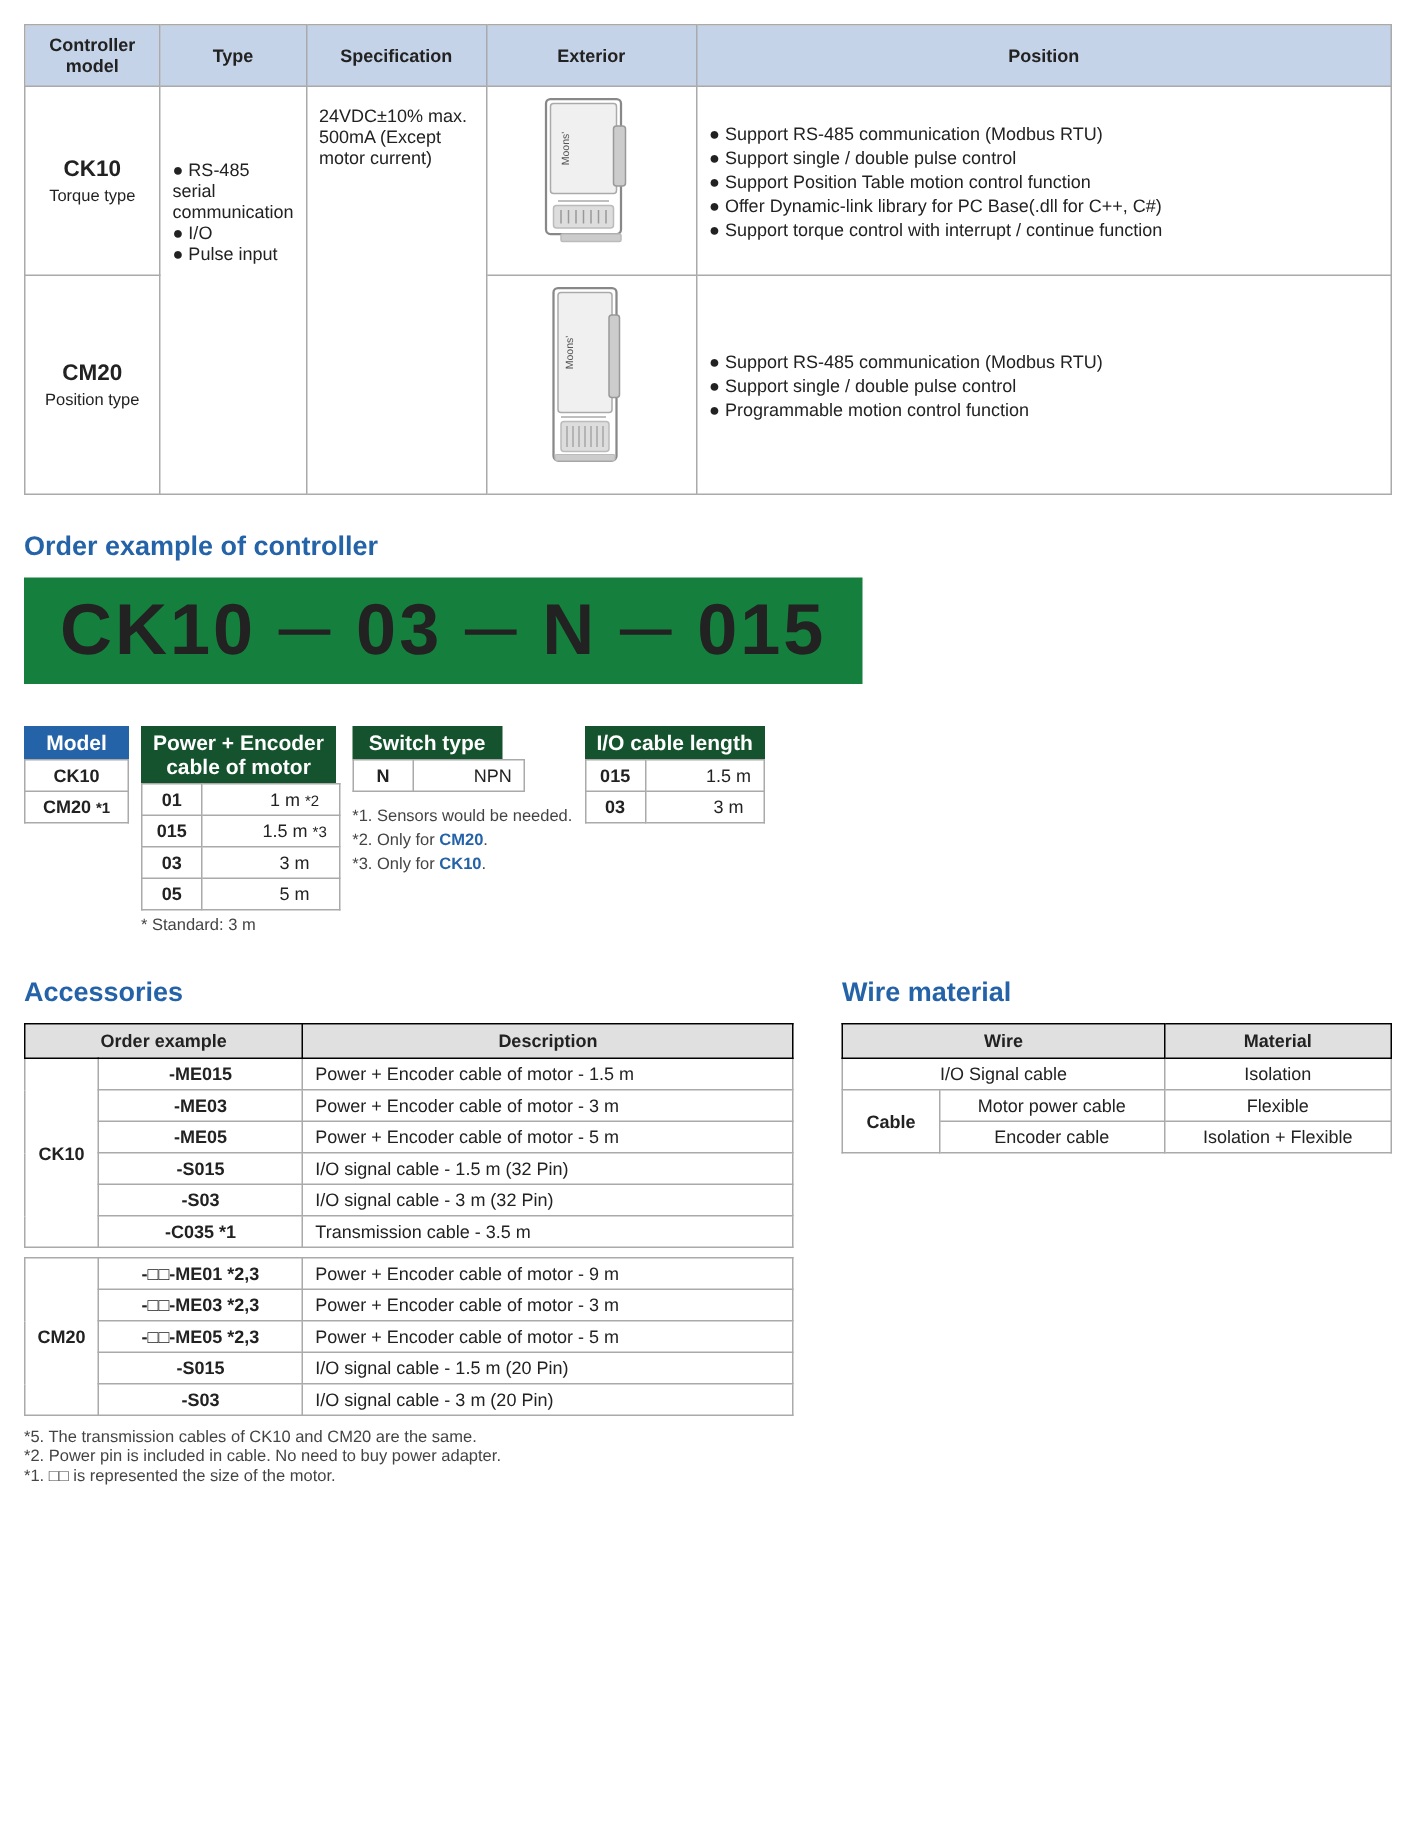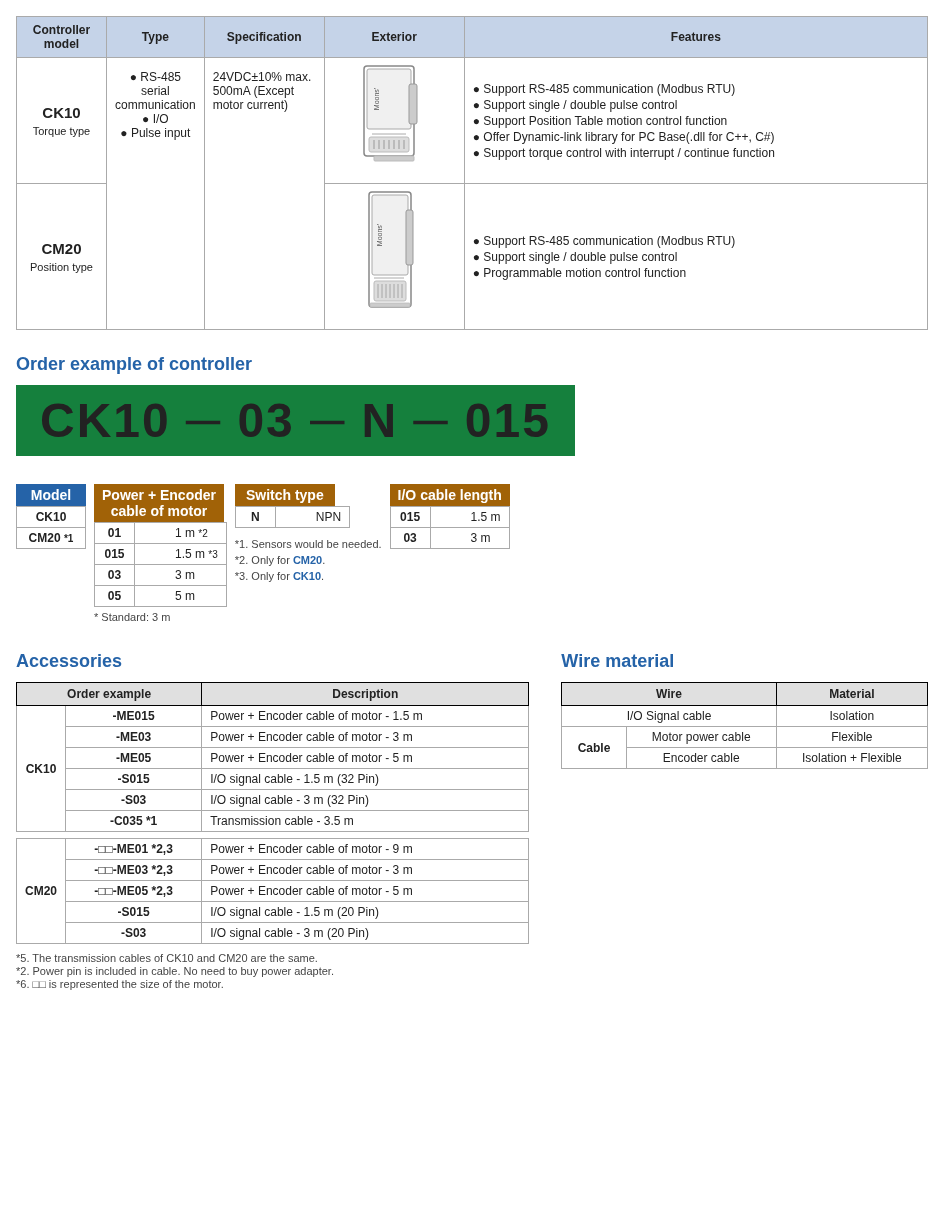--- a/index.html
+++ b/index.html
@@ -110,41 +110,41 @@
     .ob-label {
       background: #2563a8;
       color: #fff;
       font-weight: bold;
       font-size: 14px;
       padding: 3px 8px;
       text-align: center;
       min-width: 70px;
     }
     .ob-label.light {
-      background: #a16207;
+      background: #14532d;
       color: #fff;
     }
 
     .ob-table {
       border-collapse: collapse;
       border: 1px solid #aaa;
       min-width: 70px;
     }
     .ob-table td {
       border: 1px solid #aaa;
       padding: 3px 8px;
       font-size: 12px;
       text-align: center;
     }
     .ob-table td.code {
       font-weight: bold;
       width: 40px;
     }
     .ob-table td.value {
-      text-align: left;
+      text-align: center;
       padding-left: 40px;
     }
 
     .ob-note {
       font-size: 11px;
       color: #444;
       margin-top: 4px;
     }
     .ob-note span.cm20 { color: #2563a8; font-weight: bold; }
     .ob-note span.ck10 { color: #2563a8; font-weight: bold; }
@@ -194,31 +194,31 @@
 </head>
 <body>
 
 <table class="specs-table">
   <thead>
     <tr>
       <th>Controller model</th>
       <th>Type</th>
       <th>Specification</th>
       <th>Exterior</th>
-      <th>Features</th>
+      <th>Position</th>
     </tr>
   </thead>
   <tbody>
     <tr>
       <td class="model-cell">
         <strong>CK10</strong><br>
         <span style="font-size:11px;font-weight:normal;">Torque type</span>
       </td>
       <td class="type-cell" rowspan="2" style="vertical-align:top;padding-top:12px;">
-        <ul style="list-style:none;text-align:center;">
+        <ul style="list-style:none;text-align:left;margin-top:36px;">
           <li>● RS-485 serial communication</li>
           <li>● I/O</li>
           <li>● Pulse input</li>
         </ul>
       </td>
       <td class="spec-cell" rowspan="2" style="vertical-align:top;padding-top:12px;">
         <span>24VDC±10% max. 500mA (Except motor current)</span>
       </td>
       <td class="exterior-cell">
         
@@ -439,21 +439,21 @@
         </tr>
         <tr>
           <td class="order-example">-S03</td>
           <td>I/O signal cable - 3 m (20 Pin)</td>
         </tr>
       </tbody>
     </table>
     <div class="footnotes">
       <p>*5. The transmission cables of CK10 and CM20 are the same.</p>
       <p>*2. Power pin is included in cable. No need to buy power adapter.</p>
-      <p>*6. □□ is represented the size of the motor.</p>
+      <p>*1. □□ is represented the size of the motor.</p>
     </div>
   </div>
 
   <div class="wire-material-block">
     <h2 class="section-title">Wire material</h2>
     <table class="wire-table">
       <thead>
         <tr>
           <th colspan="2">Wire</th>
           <th>Material</th>

